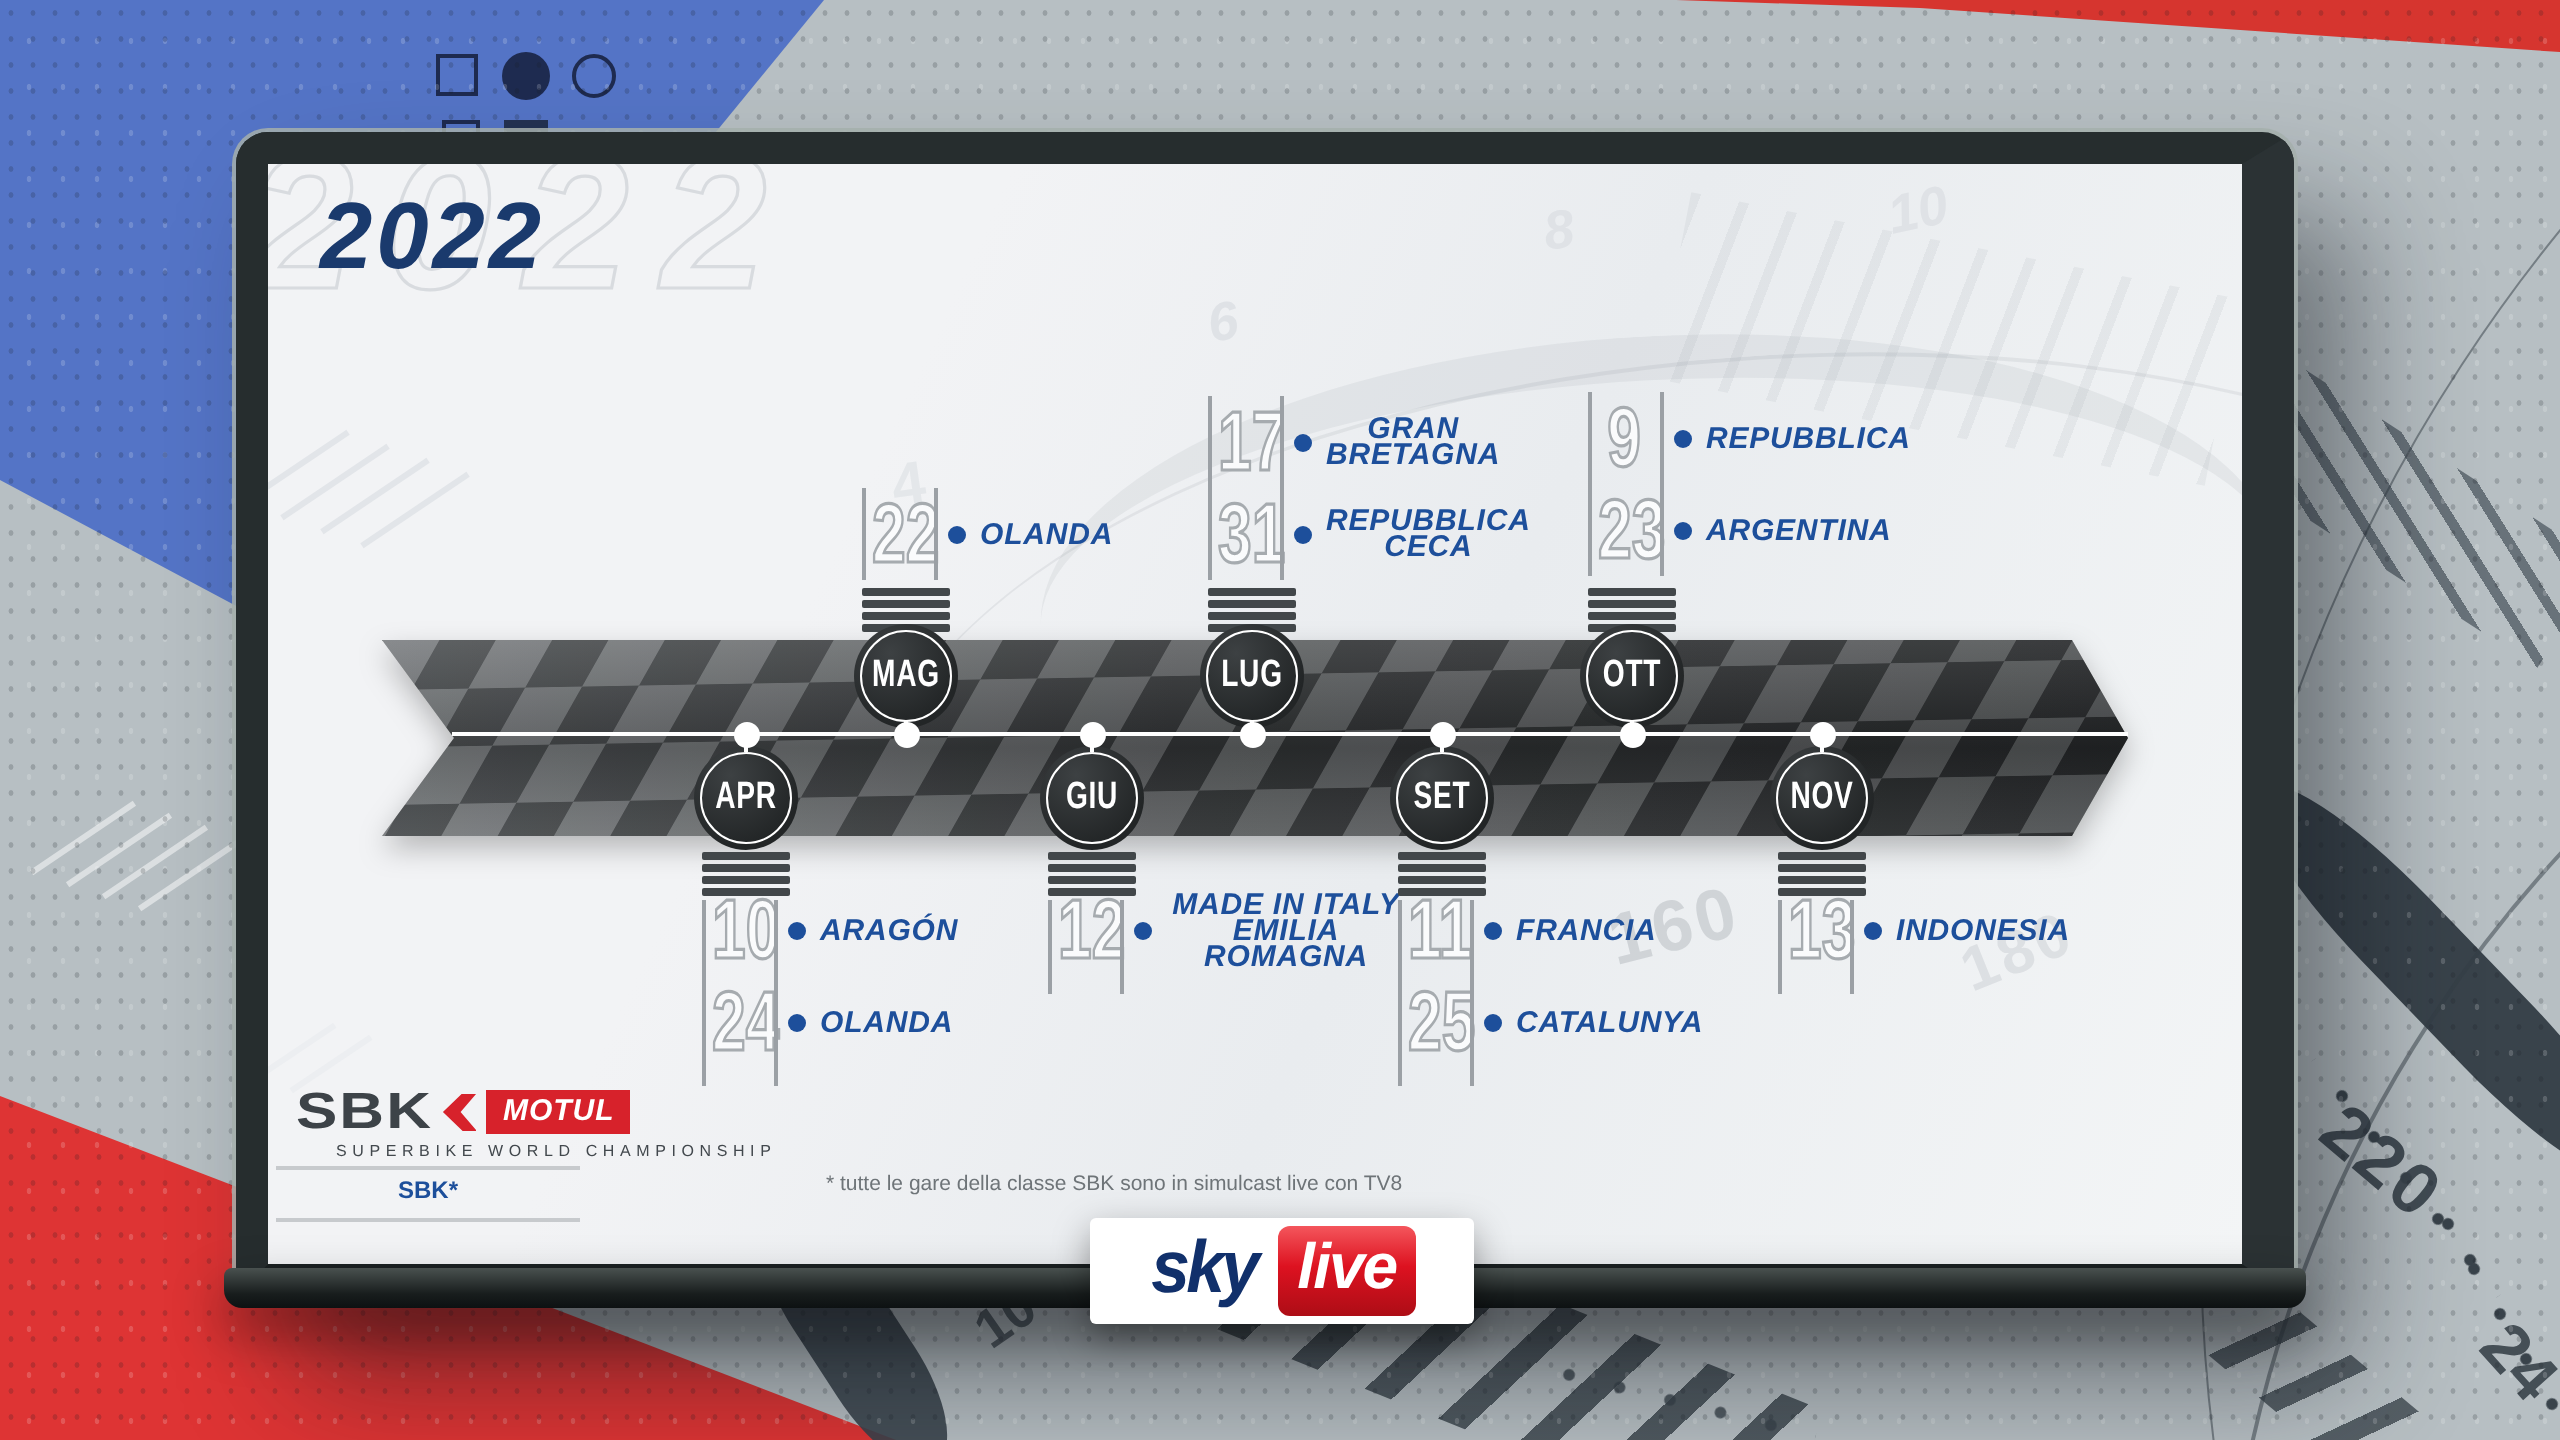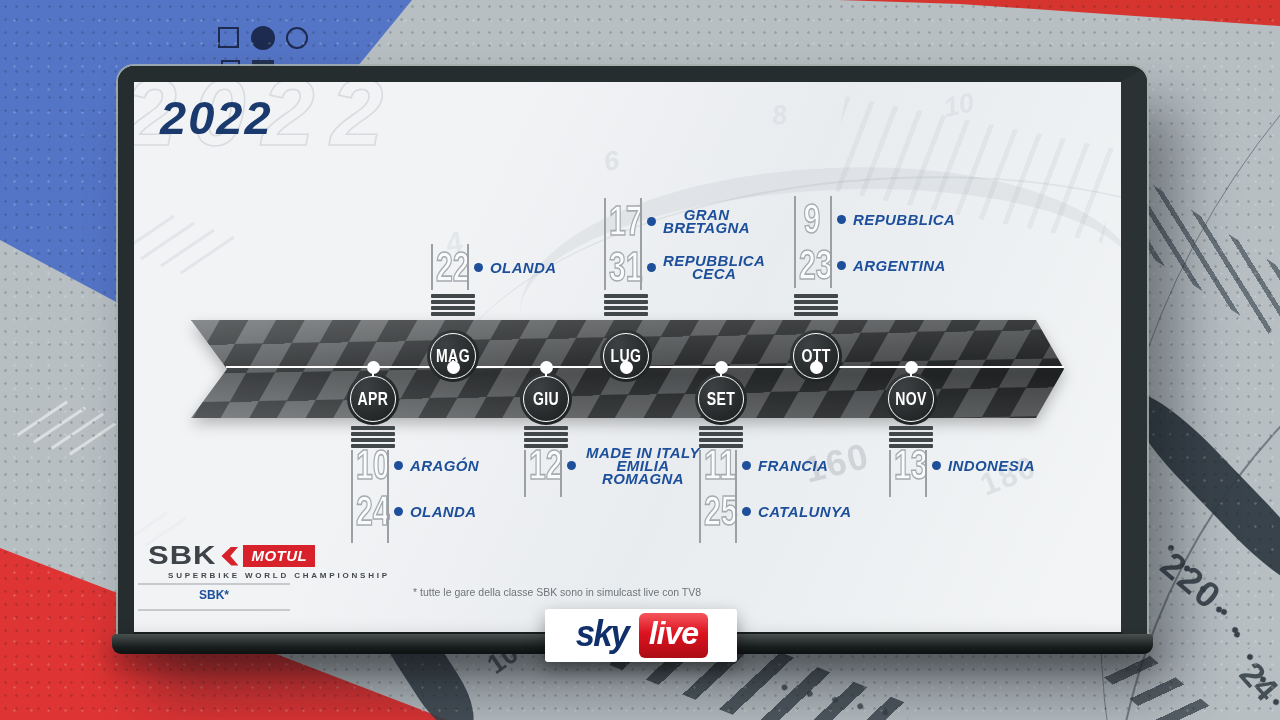--- a/index.html
+++ b/index.html
@@ -93,21 +93,21 @@
     background:linear-gradient(180deg,rgba(255,255,255,.10),rgba(0,0,0,.16) 55%,rgba(255,255,255,.05));}
   .tl-line{position:absolute;left:92px;top:284px;width:838px;height:2px;background:#fff;z-index:3;}
 
   
   .mgroup{position:absolute;inset:0;pointer-events:none;z-index:4;}
   .mcircle{position:absolute;width:52px;height:52px;border-radius:50%;left:calc(var(--cx) - 26px);
     background:radial-gradient(circle at 35% 28%,#3d4143,#222526 72%);}
   .mcircle::before{content:"";position:absolute;inset:3px;border:1.8px solid #fff;border-radius:50%;}
   .mcircle span{position:absolute;inset:0;display:flex;align-items:center;justify-content:center;
     font-weight:700;font-size:19px;color:#fff;letter-spacing:.5px;transform:scaleX(.74);}
-  .top .mcircle{top:230px;margin-top:18px;} .bottom .mcircle{top:291px;}
+  .top .mcircle{top:230px;} .bottom .mcircle{top:291px;}
   .ham{position:absolute;left:calc(var(--cx) - 22px);width:44px;display:flex;flex-direction:column;gap:2.5px;}
   .ham i{height:3.5px;background:#42474a;border-radius:1px;}
   .top .ham{top:212px;} .bottom .ham{top:344px;}
   .stem{position:absolute;left:calc(var(--cx) - 1px);width:2px;background:#fff;}
   .top .stem{top:278px;height:8px;} .bottom .stem{top:288px;height:6px;}
   .ldot{position:absolute;width:13px;height:13px;border-radius:50%;background:#fff;
     left:calc(var(--cx) - 6.5px);top:279px;}
 
   .dates{position:absolute;left:calc(var(--cx) - 22px);width:max-content;}
   .dates::before,.dates::after{content:"";position:absolute;width:1.5px;background:#9ba0a5;top:0;bottom:0;}
@@ -121,21 +121,21 @@
     letter-spacing:.4px;white-space:pre-line;max-width:120px;text-align:center;}
 
   
   .sbk-logo{position:absolute;left:14px;top:460px;z-index:3;}
   .sbk-row{display:flex;align-items:center;gap:5px;}
   .sbk-word{font-size:31px;font-weight:800;color:#3d4348;letter-spacing:1px;transform:scaleY(.82);line-height:28px;}
   .motul-chev{width:17px;height:19px;background:#d7222b;
     clip-path:polygon(100% 0,58% 0,0 50%,58% 100%,100% 100%,52% 50%);}
   .motul-box{background:#d7222b;color:#fff;font-style:italic;font-weight:800;font-size:15px;
     padding:2px 8px 3px;letter-spacing:.5px;}
-  .sbk-sub{margin-top:1px;font-size:8px;font-weight:700;letter-spacing:2.8px;color:#42484d;padding-left:20px;text-align:center;}
+  .sbk-sub{margin-top:1px;font-size:8px;font-weight:400;letter-spacing:2.8px;color:#42484d;padding-left:20px;text-align:center;}
   .rule{position:absolute;left:4px;width:152px;height:1.5px;background:#c7cacd;z-index:3;}
   .rule1{top:501px;} .rule2{top:527px;}
   .sbk-star{position:absolute;left:4px;top:506px;width:152px;text-align:center;font-size:12px;font-weight:700;
     color:#1d4f9b;z-index:3;}
   .notes{position:absolute;left:279px;top:503px;font-size:10.5px;line-height:14px;color:#6e7478;z-index:3;}
 
   
   .sky-badge{position:absolute;left:545px;top:609px;width:192px;height:53px;background:#fff;z-index:7;
     display:flex;align-items:center;justify-content:center;gap:9px;border-radius:3px;
     box-shadow:0 7px 18px rgba(0,0,0,.38);}

